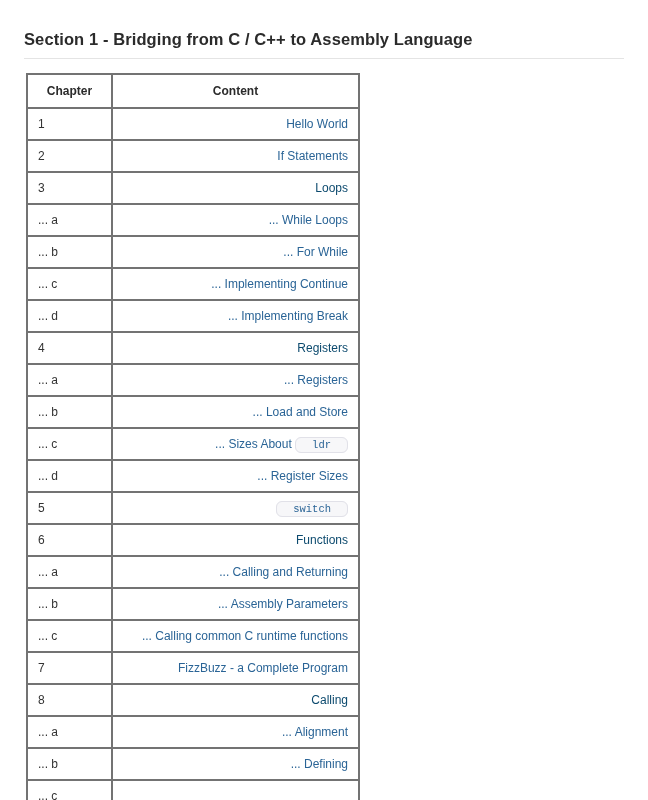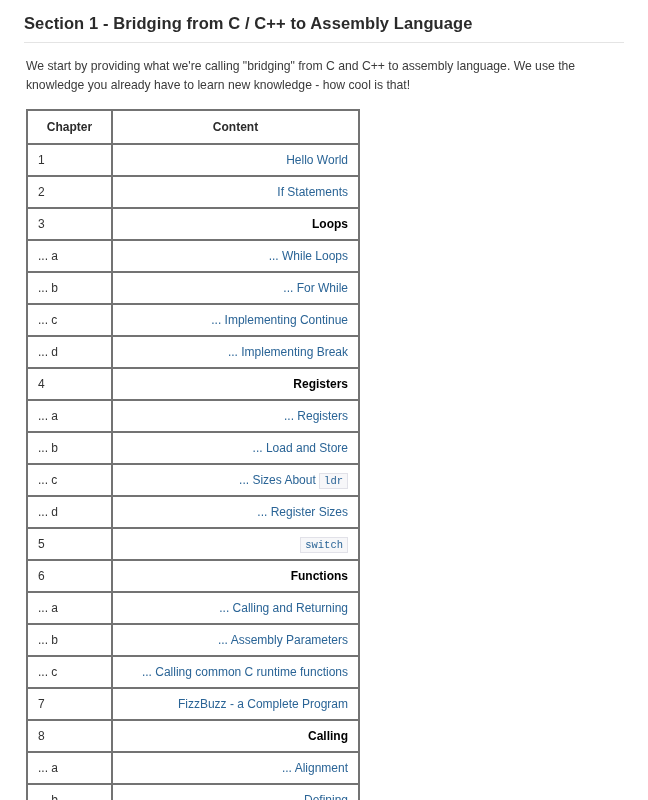--- a/index.html
+++ b/index.html
@@ -15,21 +15,21 @@
     overflow: hidden;
   }
   .page {
     padding: 10px 24px 0 24px;
     box-sizing: border-box;
   }
   .section-title {
     font-size: 16.5px;
     font-weight: bold;
     color: #2b2b2b;
-    margin: 4px 0 9px 0;
+    margin: 20px 0 9px 0;
     letter-spacing: 0.1px;
   }
   .title-rule {
     border: 0;
     border-top: 1px solid #e4e4e4;
     margin: 0 0 14px 0;
   }
   .intro {
     font-size: 12.2px;
     line-height: 1.55;
@@ -67,40 +67,39 @@
   }
   td.content {
     width: 225px;
     text-align: right;
     padding-left: 11px;
   }
   a.entry {
     color: #2a6496;
     text-decoration: none;
   }
-  span.plain { color: #000000; font-weight: bold; }
+  span.plain { color: #0c4a6e; }
   code.inline {
     font-family: "Liberation Mono", monospace;
     font-size: 10.5px;
     background: #f7f7f9;
     border: 1px solid #e1e1e8;
-    border-radius: 0;
-    padding: 1px 4px;
+    border-radius: 6px;
+    padding: 1px 16px;
     color: #2a6496;
   }
 </style>
 </head>
 <body>
 
 <div class="page">
 
   <h1 class="section-title">Section 1 - Bridging from C / C++ to Assembly Language</h1>
   <hr class="title-rule">
 
-  <p class="intro">We start by providing what we're calling "bridging" from C and C++ to assembly language. We use the knowledge you already have to learn new knowledge - how cool is that!</p>
 
   <table class="toc">
     <thead>
       <tr>
         <th class="col-chapter">Chapter</th>
         <th class="col-content">Content</th>
       </tr>
     </thead>
     <tbody id="toc-body">
         <tr>

